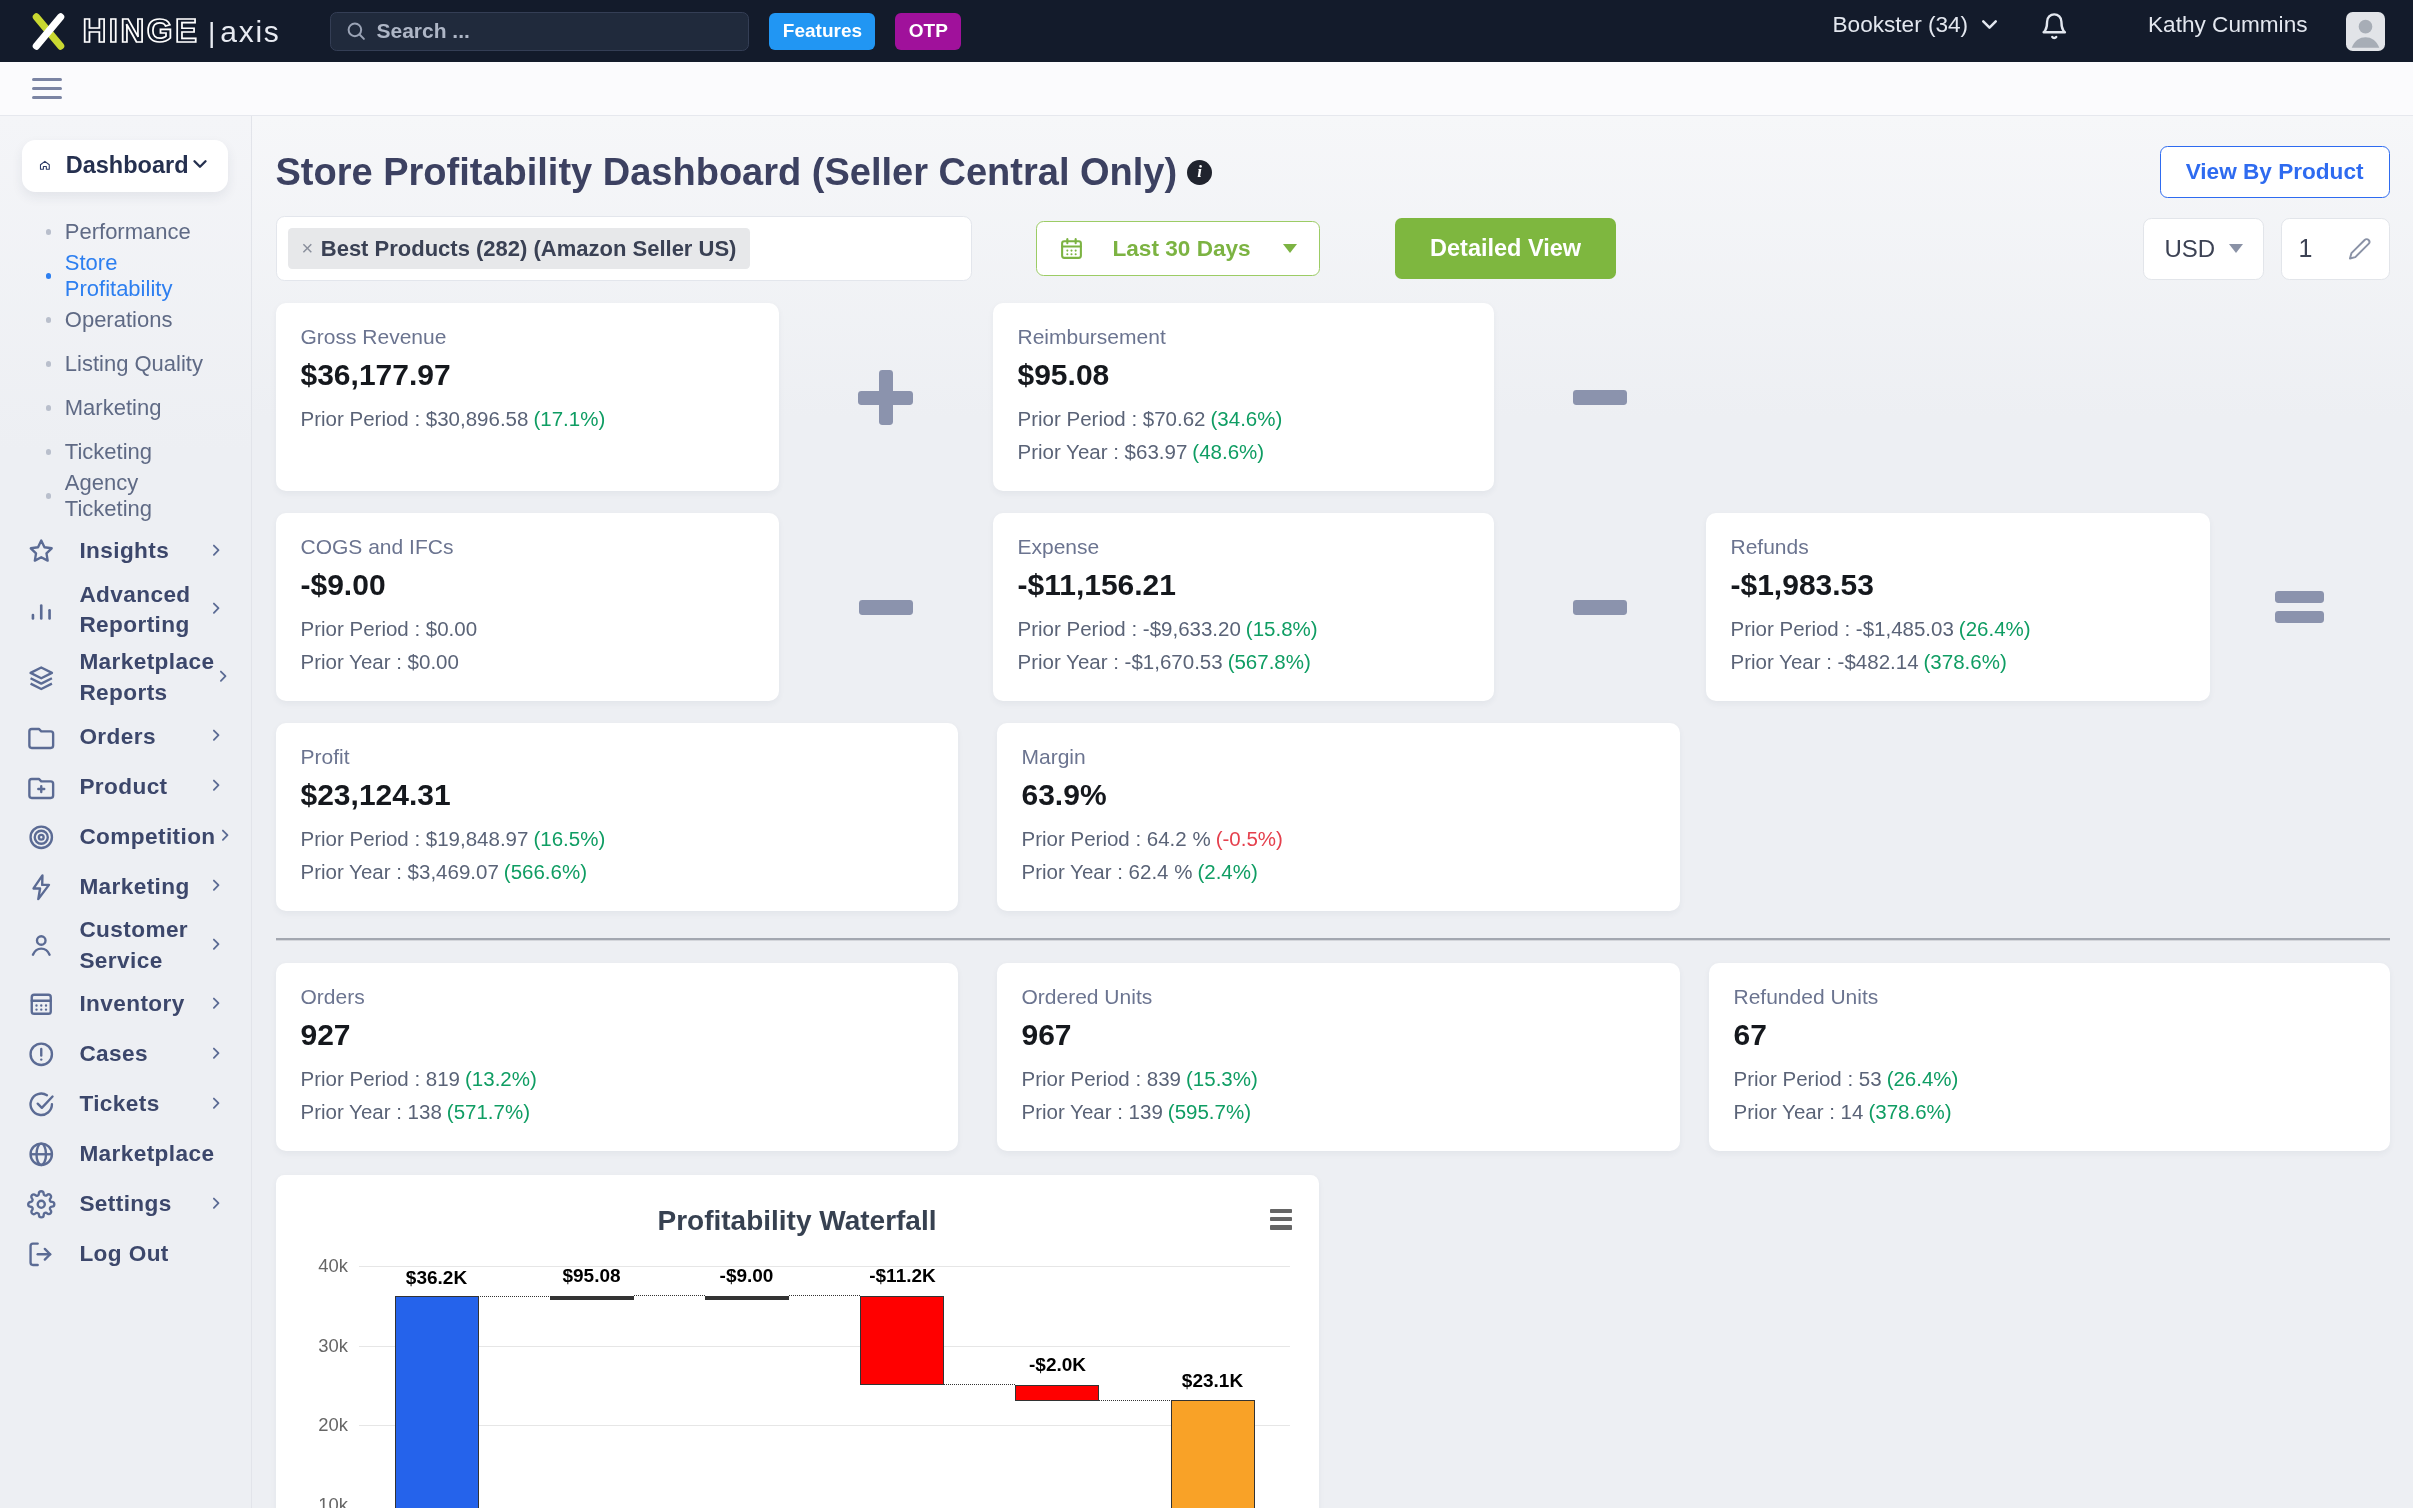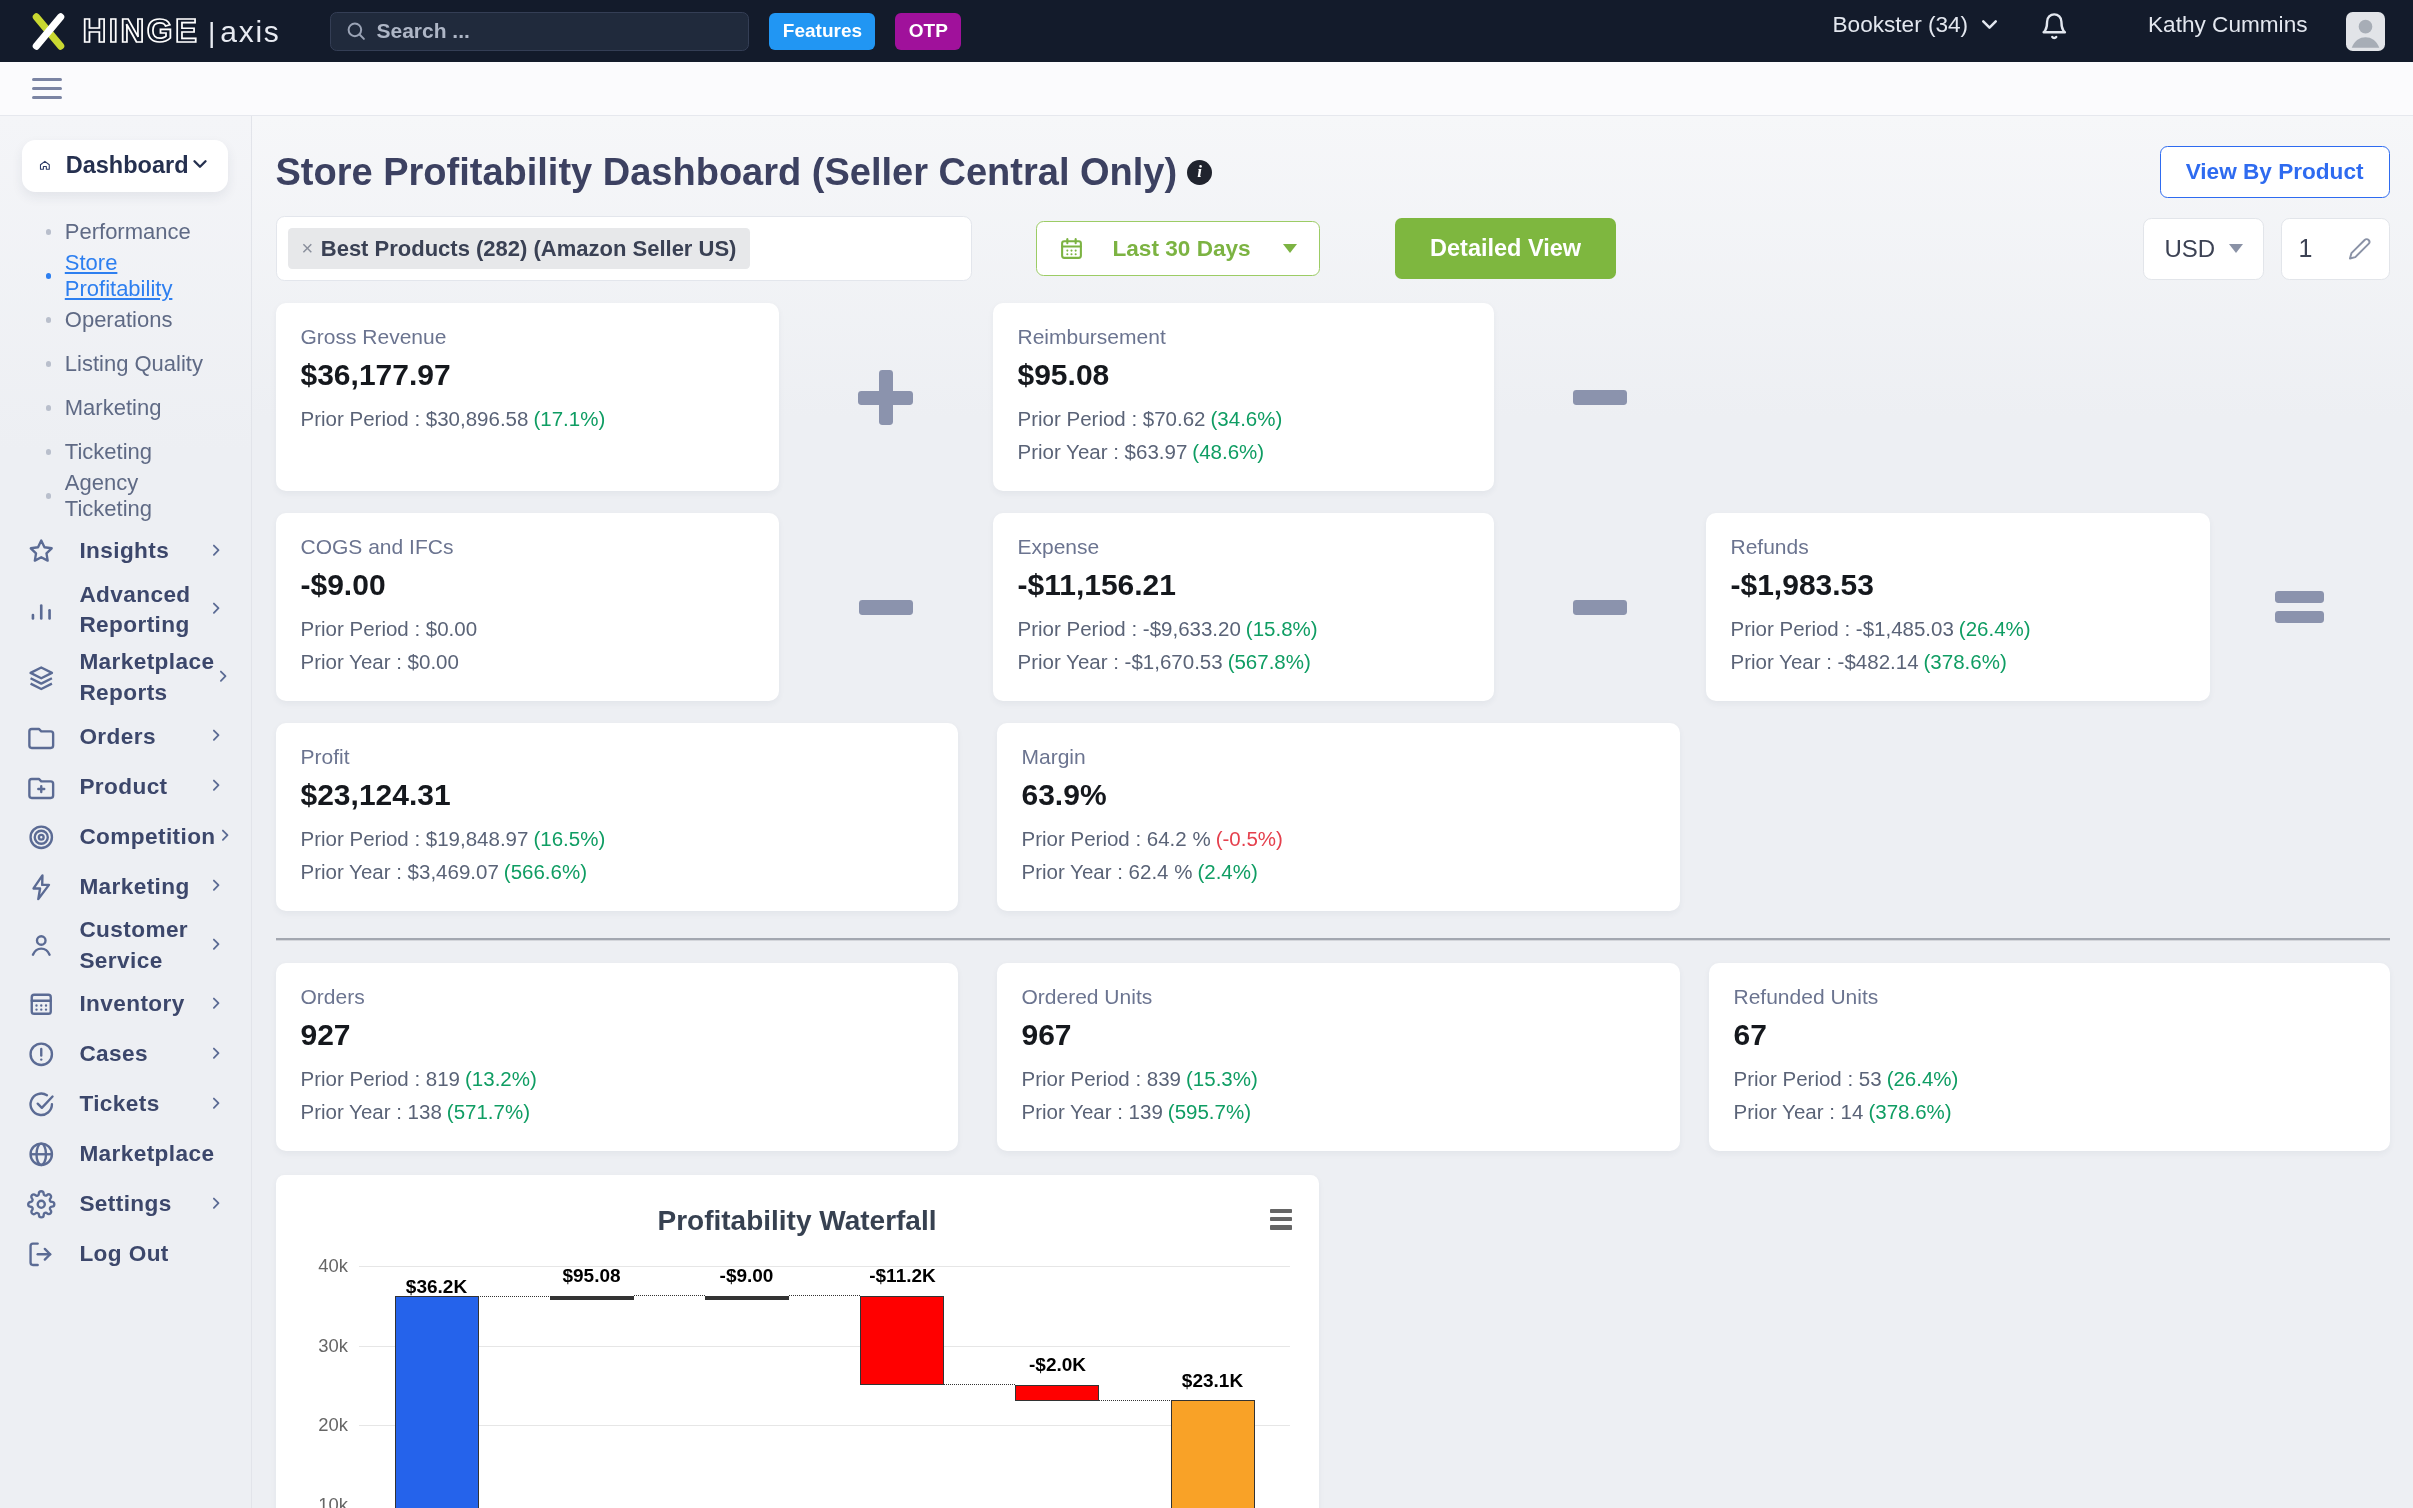--- a/index.html
+++ b/index.html
@@ -48,21 +48,21 @@
   .dash-card { background:#fff; border-radius:13.4px; box-shadow:0 5px 11.7px rgba(40,50,80,.08);
     height:52px; display:flex; align-items:center; padding:0 17px; cursor:pointer; }
   .dash-card svg { width:28.5px; height:28.5px; color:#2b3a67; }
   .dash-card .lbl { font-size:23.5px; font-weight:700; color:#25304f; margin-left:15px; flex:1; }
   .dash-card .chev svg { width:22px; height:22px; color:#25304f; }
   .subnav { margin:18.4px 0 8.4px 0; }
   .subnav-item { display:flex; align-items:center; height:44px; padding-left:23.5px; cursor:pointer; }
   .subnav-item .dot { width:5.9px; height:5.9px; border-radius:50%; background:#b9bfcc; margin-right:13.4px; flex:none; }
   .subnav-item .slbl { font-size:22px; color:#5f6a85; }
   .subnav-item.active .dot { background:#2d7ff0; }
-  .subnav-item.active .slbl { color:#2d7ff0;text-decoration:underline; }
+  .subnav-item.active .slbl { color:#2d7ff0; }
   .nav-item { display:flex; align-items:center; min-height:50px; padding:3.4px 3.4px 3.4px 5px; cursor:pointer; }
   .nav-icon { width:34px; flex:none; color:#5b6b94; display:flex; align-items:center; }
   .nav-icon svg { width:28.5px; height:28.5px; }
   .nav-lbl { flex:1; font-size:22.6px; font-weight:600; color:#3c476b; margin-left:18.4px; line-height:1.35; letter-spacing:0.4px; }
   .nav-chev { width:17px; color:#5b6b94; }
   .nav-chev svg { width:18.4px; height:18.4px; }
 
   
   .page-head { display:flex; align-items:center; justify-content:space-between; margin-top:8.4px; }
   .page-title-wrap { display:flex; align-items:center; gap:10px; }
@@ -554,21 +554,21 @@
             <div class="ytick" style="top: 0px;">40k</div>
             <div class="ytick" style="top: 80px;">30k</div>
             <div class="ytick" style="top: 159px;">20k</div>
             <div class="ytick" style="top: 239px;">10k</div>
           </div>
         <div class="plot">
             <div class="gridline" style="top: 0px;"></div>
             <div class="gridline" style="top: 80px;"></div>
             <div class="gridline" style="top: 159px;"></div>
             <div class="wbar" style="left: 36px; width: 84px; top: 30px; height: 288px; background: rgb(37, 99, 235);"></div>
-            <div class="dlabel" style="left: 0px; width: 155px; top: 10px;">$36.2K</div>
+            <div class="dlabel" style="left: 0px; width: 155px; top: 1px;">$36.2K</div>
             <div class="connector" style="left: 119px; width: 71px; top: 30px;"></div>
             <div class="wbar" style="left: 191px; width: 84px; top: 30px; height: 4.2px; background: rgb(51, 51, 51);"></div>
             <div class="dlabel" style="left: 155px; width: 155px; top: -0.5px;">$95.08</div>
             <div class="connector" style="left: 275px; width: 71px; top: 29px;"></div>
             <div class="wbar" style="left: 346px; width: 84px; top: 30px; height: 4.2px; background: rgb(51, 51, 51);"></div>
             <div class="dlabel" style="left: 310px; width: 155px; top: -0.5px;">-$9.00</div>
             <div class="connector" style="left: 430px; width: 71px; top: 29px;"></div>
             <div class="wbar" style="left: 501px; width: 84px; top: 30px; height: 89px; background: rgb(255, 0, 0);"></div>
             <div class="dlabel" style="left: 466px; width: 155px; top: -0.4px;">-$11.2K</div>
             <div class="connector" style="left: 585px; width: 71px; top: 118px;"></div>

